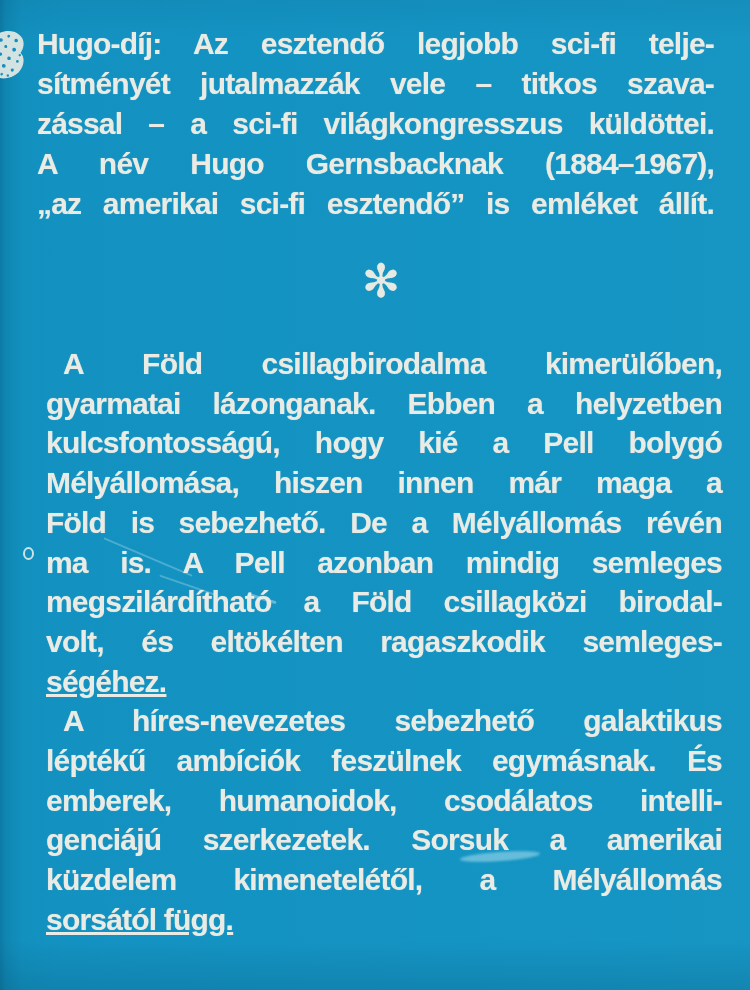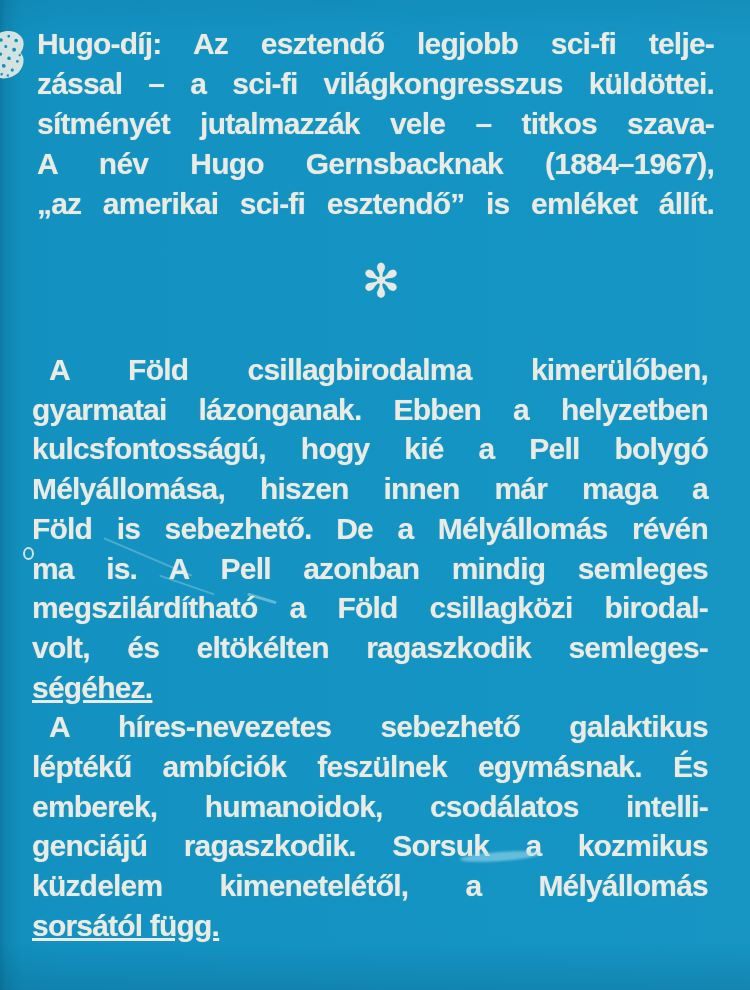--- a/index.html
+++ b/index.html
@@ -32,27 +32,26 @@
     position: absolute;
     left: 37px;
     top: 24px;
     width: 677px;
     font-size: 30px;
     line-height: 40px;
     letter-spacing: -0.8px;
   }
   .synopsis-block {
     position: absolute;
-    left: 32px;
+    left: 46px;
     top: 344px;
     width: 676px;
     font-size: 30px;
     line-height: 39.7px;
     letter-spacing: -0.8px;
-    margin-top: 6px;
   }
   .indent-line { text-indent: 17px; }
   .end-line { text-align-last: left; text-decoration: underline; }
   .divider {
     position: absolute;
     left: 0;
     top: 254px;
     width: 762px; 
     height: 54px;
     line-height: 54px;
@@ -119,42 +118,42 @@
         <circle cx="9" cy="46" r="1.3"></circle>
           <circle cx="29" cy="29" r="1.2"></circle>
         <circle cx="7" cy="18" r="1.2"></circle>
           <circle cx="15" cy="48" r="1.2"></circle>
       </g>
     </svg>
   </div>
 
   <div class="award-block">
     <div class="textline">Hugo-díj: Az esztendő legjobb sci-fi telje-</div>
+    <div class="textline">sítményét jutalmazzák vele – titkos szava-</div>
     <div class="textline">zással – a sci-fi világkongresszus küldöttei.</div>
-    <div class="textline">sítményét jutalmazzák vele – titkos szava-</div>
     <div class="textline">A név Hugo Gernsbacknak (1884–1967),</div>
     <div class="textline">„az amerikai sci-fi esztendő” is emléket állít.</div>
   </div>
 
   <div class="divider">✻</div>
 
   <div class="synopsis-block">
     <div class="textline indent-line">A Föld csillagbirodalma kimerülőben,</div>
     <div class="textline">gyarmatai lázonganak. Ebben a helyzetben</div>
     <div class="textline">kulcsfontosságú, hogy kié a Pell bolygó</div>
     <div class="textline">Mélyállomása, hiszen innen már maga a</div>
     <div class="textline">Föld is sebezhető. De a Mélyállomás révén</div>
     <div class="textline">ma is. A Pell azonban mindig semleges</div>
     <div class="textline">megszilárdítható a Föld csillagközi birodal-</div>
     <div class="textline">volt, és eltökélten ragaszkodik semleges-</div>
     <div class="textline end-line">ségéhez.</div>
     <div class="textline indent-line">A híres-nevezetes sebezhető galaktikus</div>
     <div class="textline">léptékű ambíciók feszülnek egymásnak. És</div>
     <div class="textline">emberek, humanoidok, csodálatos intelli-</div>
-    <div class="textline">genciájú ragaszkodik. Sorsuk a kozmikus</div>
+    <div class="textline">genciájú szerkezetek. Sorsuk a amerikai</div>
     <div class="textline">küzdelem kimenetelétől, a Mélyállomás</div>
     <div class="textline end-line">sorsától függ.</div>
   </div>
 
   <div class="degree-mark"></div>
   <div class="scratch scratch-1"></div>
   <div class="scratch scratch-2"></div>
   <div class="scratch scratch-3"></div>
   <div class="smudge"></div>
 

